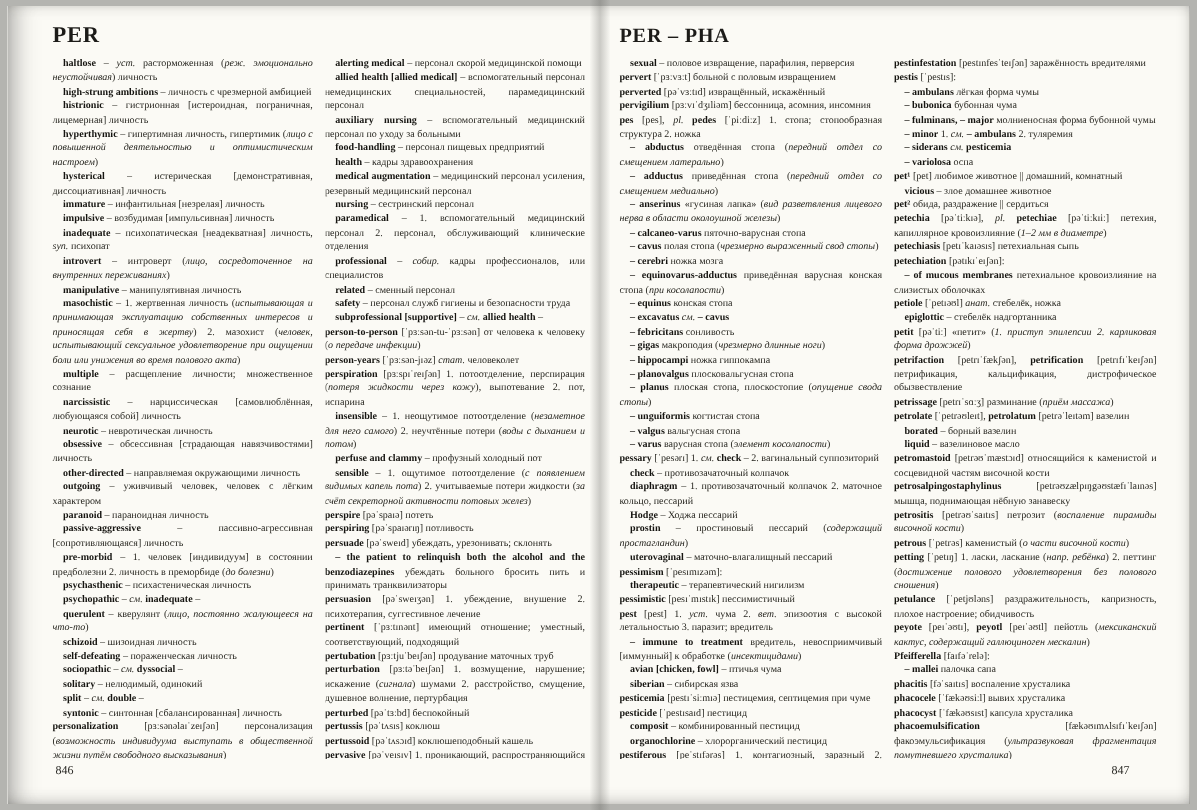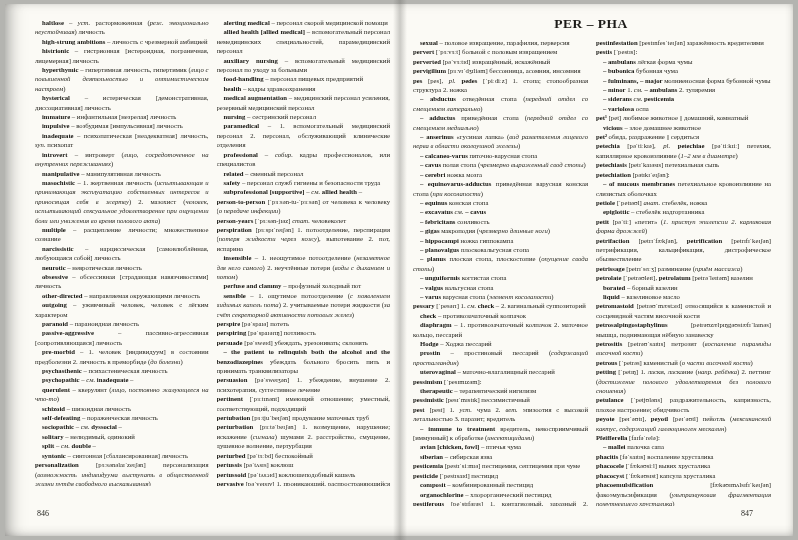--- a/index.html
+++ b/index.html
@@ -28,21 +28,21 @@
   .page-right{padding:12px 22px 6px 14px;}
   .gutter{
     position:absolute;left:393px;top:0;width:14px;height:100%;
     background:linear-gradient(90deg,rgba(90,90,86,0) 0%,rgba(90,90,86,.30) 50%,rgba(90,90,86,0) 100%);
     pointer-events:none;
   }
   .page-head{
     height:20px;color:#1c1b18;font-weight:bold;
     font-size:15px;letter-spacing:.5px;
   }
-  .page-head.right{text-align:center;font-size:13.5px;padding-right:2px;}
+  .page-head.right{text-align:left;font-size:13.5px;padding-right:2px;}
   .cols{display:flex;gap:8px;margin-top:2px;}
   .col{
     width:50%;height:468px;overflow:hidden;
     color:#26251f;
     font-size:6.7px;line-height:9.4px;
     text-align:justify;
   }
   .entry{margin:0;}
   .entry.sub{text-indent:7px;}
   .entry.main{text-indent:0;}
@@ -53,20 +53,21 @@
   .page-num.left{left:32px;}
   .page-num.right{right:40px;}
 </style>
 </head>
 <body>
 
 <div class="scan">
   <div class="spread">
 
     <div class="page page-left">
+      <div class="page-head">PER</div>
       <div class="cols">
         <div class="col">
             <p class="entry sub"><b>haltlose</b> – <i>уст.</i> расторможенная (<i>реж.</i> <i>эмоционально неустойчивая</i>) личность</p>
             <p class="entry sub"><b>high-strung ambitions</b> – личность с чрезмерной амбицией</p>
             <p class="entry sub"><b>histrionic</b> – гистрионная [истероидная, пограничная, лицемерная] личность</p>
             <p class="entry sub"><b>hyperthymic</b> – гипертимная личность, гипертимик (<i>лицо с повышенной деятельностью и оптимистическим настроем</i>)</p>
             <p class="entry sub"><b>hysterical</b> – истерическая [демонстративная, диссоциативная] личность</p>
             <p class="entry sub"><b>immature</b> – инфантильная [незрелая] личность</p>
             <p class="entry sub"><b>impulsive</b> – возбудимая [импульсивная] личность</p>
             <p class="entry sub"><b>inadequate</b> – психопатическая [неадекватная] личность, <i>syn.</i> психопат</p>

